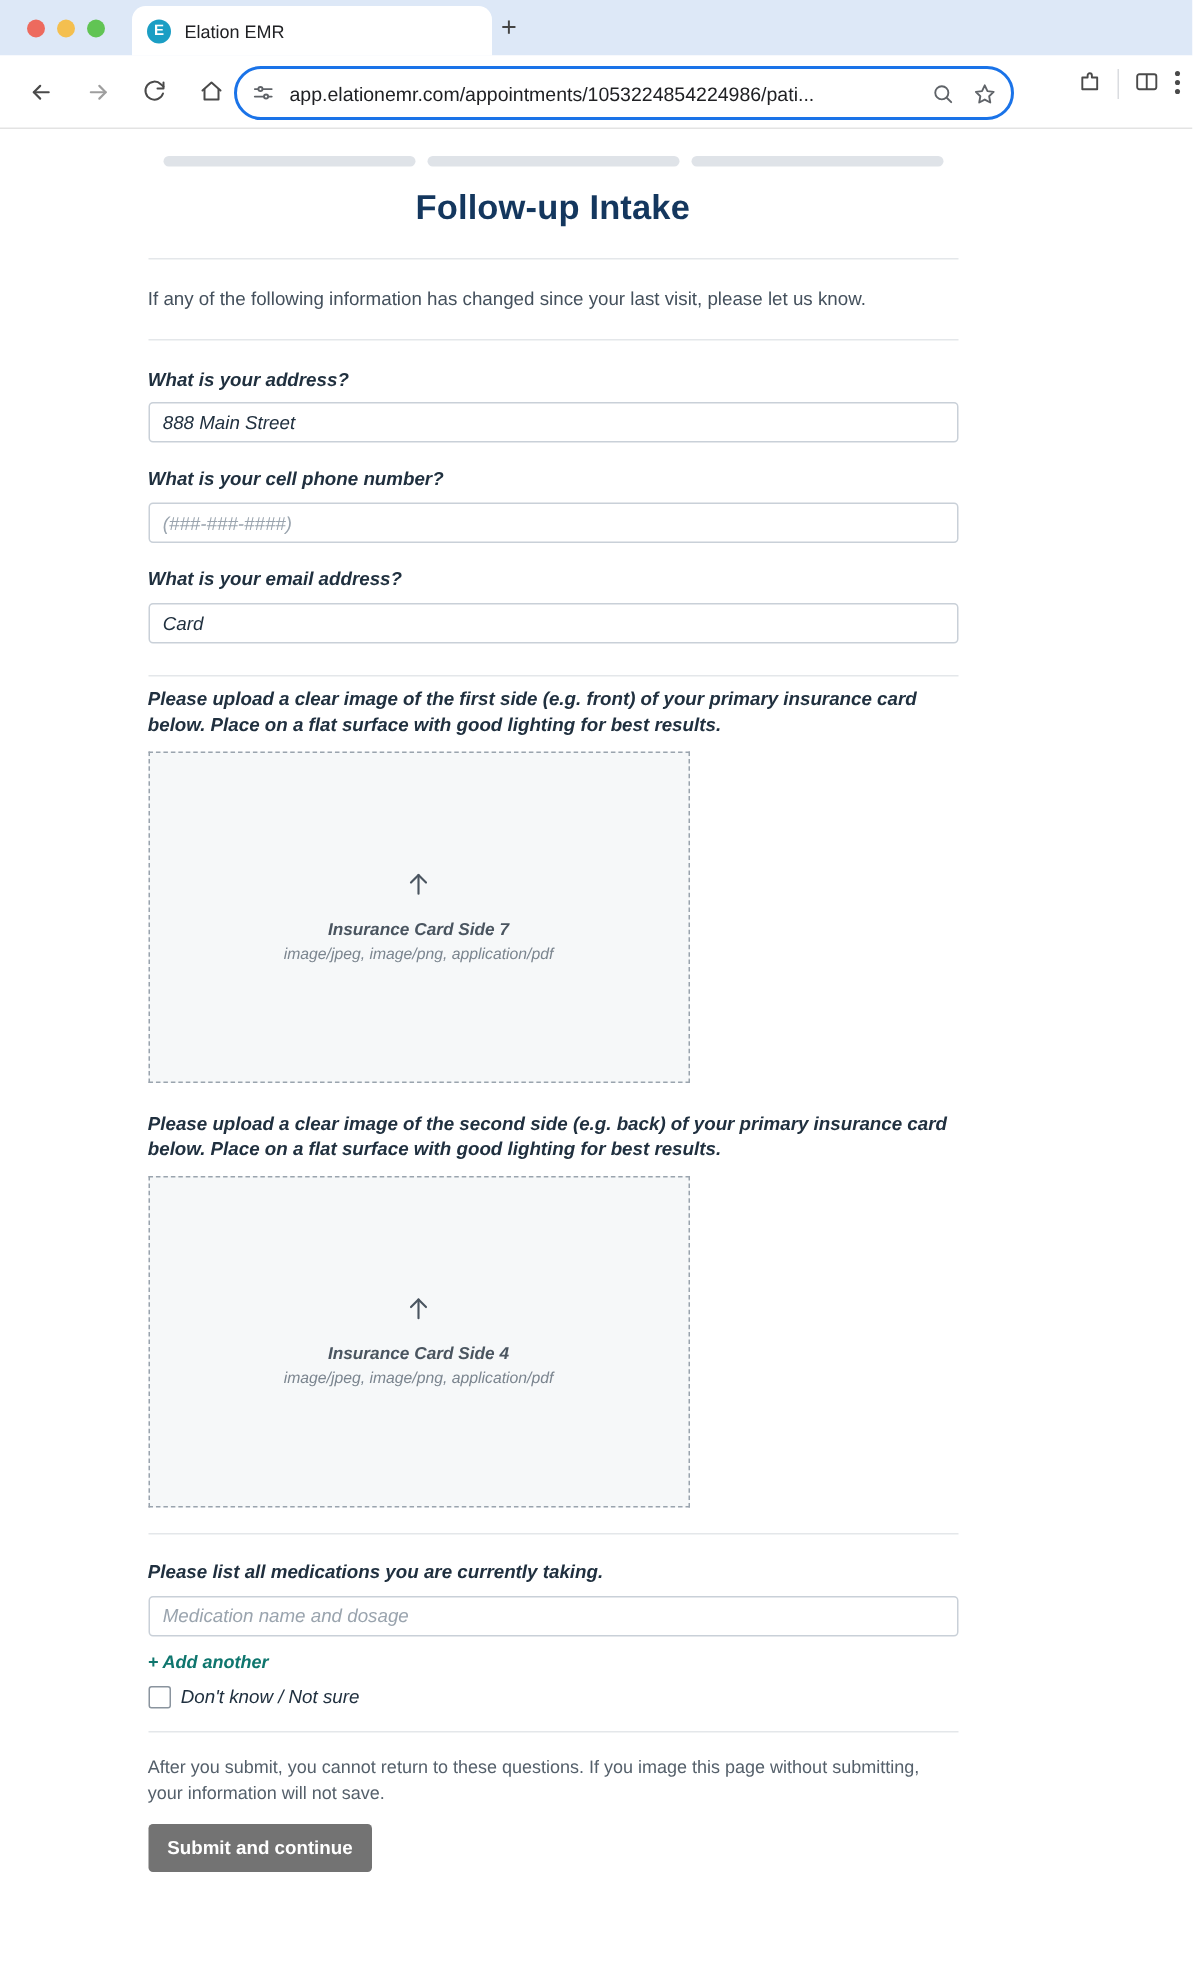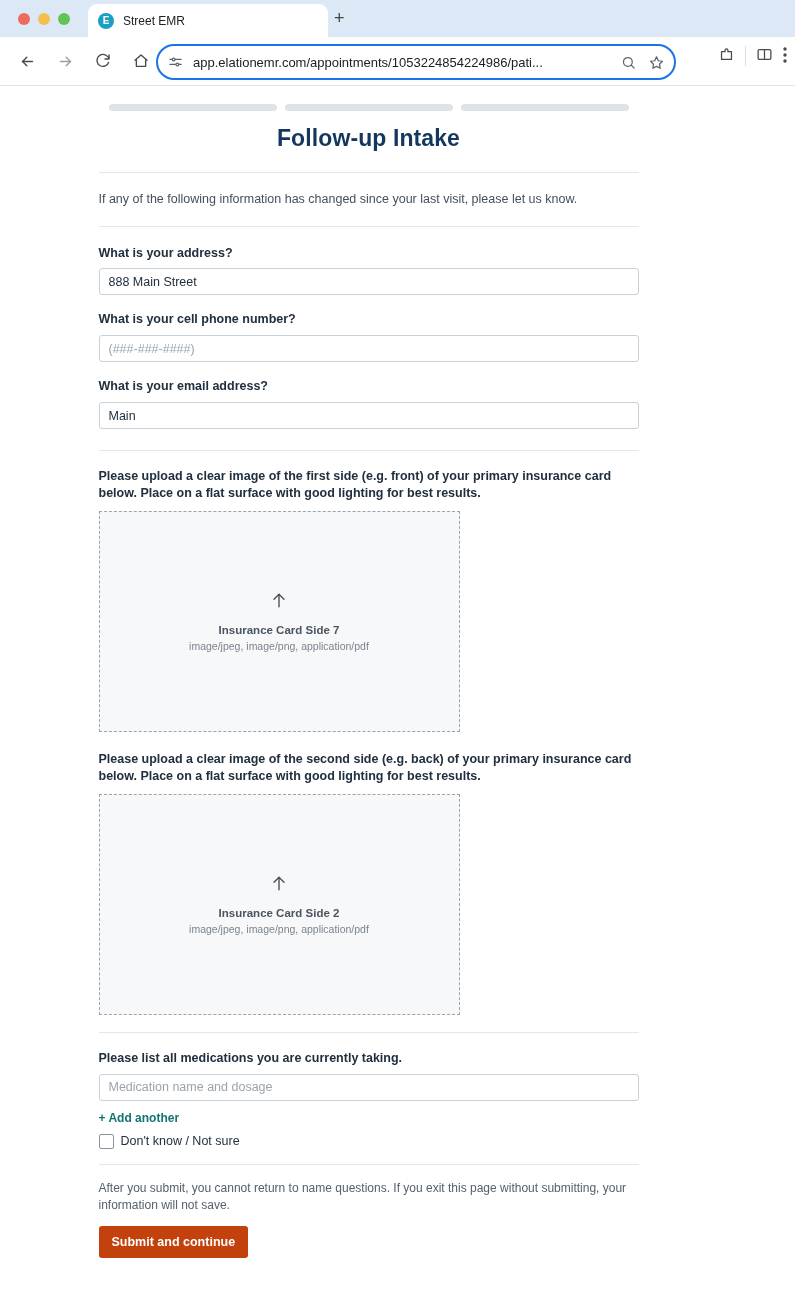--- a/index.html
+++ b/index.html
@@ -200,21 +200,21 @@
     border-top: 1px solid #e4e7ea;
     width: 540px;
     margin: 0 auto;
   }
   .intro {
     font-size: 12.5px;
     color: #44505c;
     padding: 18px 0 17px 0;
     line-height: 1.4;
   }
-  .field { margin-top: 16px; }
+  .field { margin-top: 16px; font-style: italic; }
   .field:first-of-type { margin-top: 0; }
   .label {
     font-size: 12.5px;
     font-weight: bold;
     color: #20303f;
     margin-bottom: 7px;
     line-height: 1.35;
   }
   .input {
     width: 540px;
@@ -292,21 +292,21 @@
   }
   .footer-note {
     font-size: 12px;
     color: #55606b;
     line-height: 1.45;
     padding-top: 15px;
   }
   .submit-btn {
     margin-top: 12px;
     display: inline-block;
-    background: #c2410c;
+    background: #737373;
     color: #ffffff;
     font-size: 12.5px;
     font-weight: bold;
     padding: 9px 13px;
     border-radius: 3px;
     border: none;
     font-family: "Liberation Sans", sans-serif;
   }
 </style>
 </head>
@@ -314,21 +314,21 @@
 
 <div class="browser-chrome">
   <div class="traffic-lights">
     <div class="dot red"></div>
     <div class="dot yellow"></div>
     <div class="dot green"></div>
   </div>
 
   <div class="tab">
     <div class="tab-favicon">E</div>
-    <div class="tab-title">Street EMR</div>
+    <div class="tab-title">Elation EMR</div>
     <div class="tab-close"></div>
   </div>
 
   <div class="new-tab">+</div>
 </div>
 
 <div class="toolbar">
   <div class="nav-btn first">
     <svg width="17" height="17" viewBox="0 0 24 24" fill="none" stroke="#4a4a4a" stroke-width="2" stroke-linecap="round" stroke-linejoin="round">
         <line x1="19" y1="12" x2="5" y2="12"></line>
@@ -425,28 +425,28 @@
 
     
     <div class="field">
       <div class="label">What is your cell phone number?</div>
       <div class="input placeholder">(###-###-####)</div>
     </div>
 
     
     <div class="field">
       <div class="label">What is your email address?</div>
-      <div class="input">Main</div>
+      <div class="input">Card</div>
     </div>
 
     <div class="gap-lg"></div>
     <div class="divider"></div>
 
     
-    <div class="field" style="margin-top:17px;">
+    <div class="field" style="margin-top:7px;">
       <div class="upload-label">Please upload a clear image of the first side (e.g. front) of your primary insurance card below. Place on a flat surface with good lighting for best results.</div>
       <div class="dropzone">
         <span class="upload-arrow">
           <svg width="20" height="20" viewBox="0 0 24 24" fill="none" stroke="#4a5560" stroke-width="1.7" stroke-linecap="round" stroke-linejoin="round">
               <line x1="12" y1="19" x2="12" y2="4"></line>
               <polyline points="6 10 12 4 18 10"></polyline>
             </svg>
         </span>
         <div class="dz-title">Insurance Card Side 7</div>
         <div class="dz-sub">image/jpeg, image/png, application/pdf</div>
@@ -456,21 +456,21 @@
     
     <div class="field" style="margin-top:19px;">
       <div class="upload-label">Please upload a clear image of the second side (e.g. back) of your primary insurance card below. Place on a flat surface with good lighting for best results.</div>
       <div class="dropzone">
         <span class="upload-arrow">
           <svg width="20" height="20" viewBox="0 0 24 24" fill="none" stroke="#4a5560" stroke-width="1.7" stroke-linecap="round" stroke-linejoin="round">
               <line x1="12" y1="19" x2="12" y2="4"></line>
               <polyline points="6 10 12 4 18 10"></polyline>
             </svg>
         </span>
-        <div class="dz-title">Insurance Card Side 2</div>
+        <div class="dz-title">Insurance Card Side 4</div>
         <div class="dz-sub">image/jpeg, image/png, application/pdf</div>
       </div>
     </div>
 
     <div style="height:17px"></div>
     <div class="divider"></div>
 
     
     <div class="field" style="margin-top:17px;">
       <div class="label">Please list all medications you are currently taking.</div>
@@ -478,17 +478,17 @@
       <div class="add-another">+ Add another</div>
       <div class="checkrow">
         <div class="checkbox"></div>
         <div class="txt">Don't know / Not sure</div>
       </div>
     </div>
 
     <div style="height:15px"></div>
     <div class="divider"></div>
 
-    <div class="footer-note">After you submit, you cannot return to name questions. If you exit this page without submitting, your information will not save.</div>
+    <div class="footer-note">After you submit, you cannot return to these questions. If you image this page without submitting, your information will not save.</div>
     <button class="submit-btn">Submit and continue</button>
 
   </div>
 </div>
 
 </body></html>

